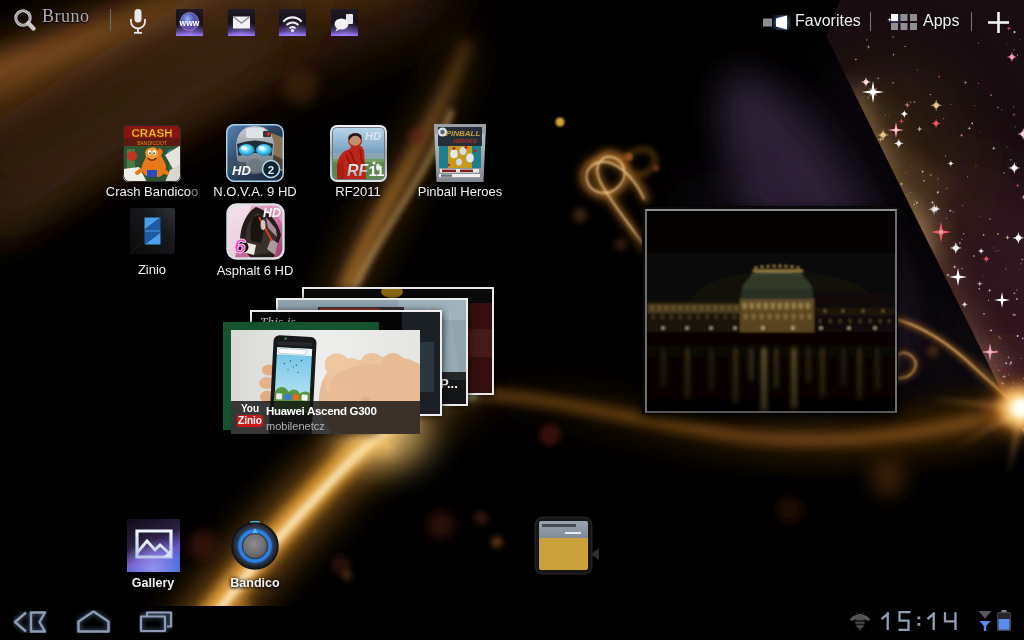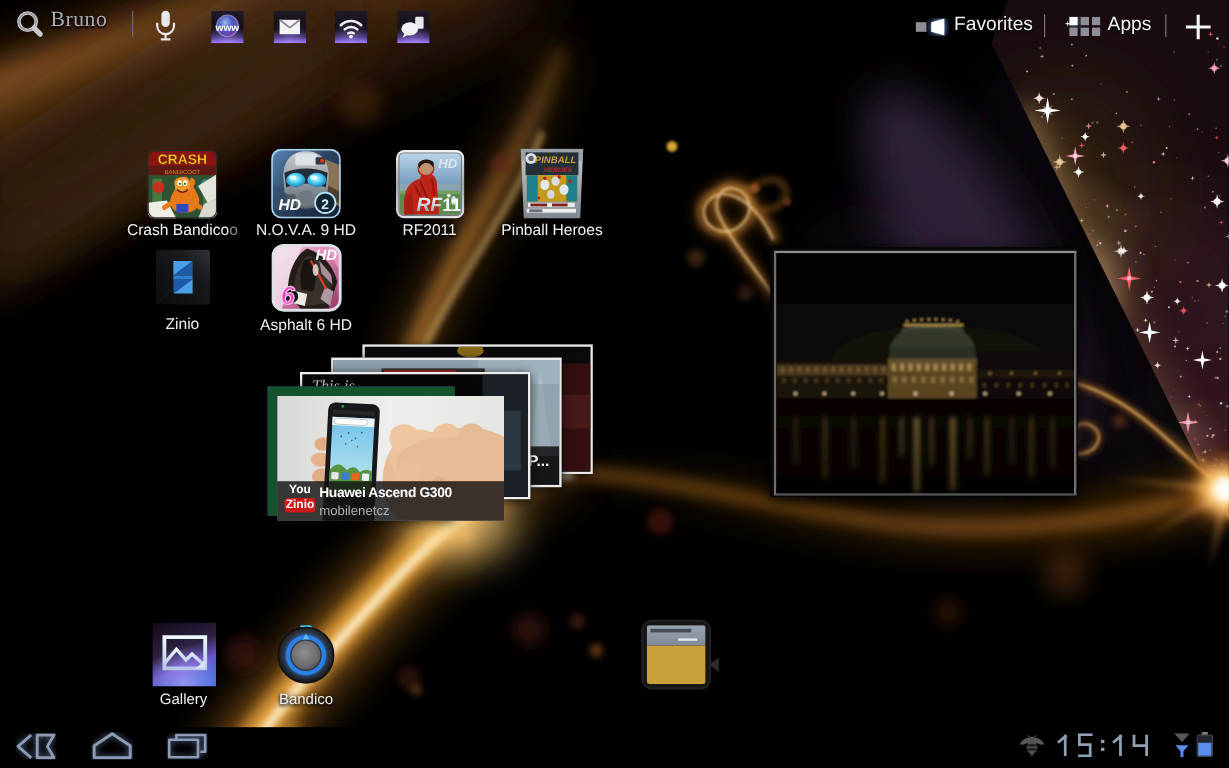--- a/index.html
+++ b/index.html
@@ -1,19 +1,19 @@
 <!DOCTYPE html>
 <html><head><meta charset="utf-8">
 <style>
 *{margin:0;padding:0;box-sizing:border-box}
 html,body{width:1024px;height:640px;background:#000;overflow:hidden;font-family:"Liberation Sans",sans-serif}
 #stage{position:absolute;top:0;left:0;width:1024px;height:640px;background:#000}
 .abs{position:absolute}
 .lbl{position:absolute;color:#f2f2f2;font-size:13px;text-shadow:0 1px 3px #000,0 0 4px rgba(0,0,0,.9);white-space:nowrap;transform:translateX(-50%)}
-.lblb{font-weight:normal;font-size:12.5px}
+.lblb{font-weight:bold;font-size:12.5px}
 </style></head><body>
 <div id="stage">
 <svg class="abs" width="1024" height="640" viewBox="0 0 1024 640" style="left:0;top:0">
 <defs>
  <filter id="b30" x="-80%" y="-80%" width="260%" height="260%">
           <feGaussianBlur stdDeviation="30"></feGaussianBlur>
         </filter>
  <filter id="b18" x="-80%" y="-80%" width="260%" height="260%">
           <feGaussianBlur stdDeviation="18"></feGaussianBlur>
         </filter>

